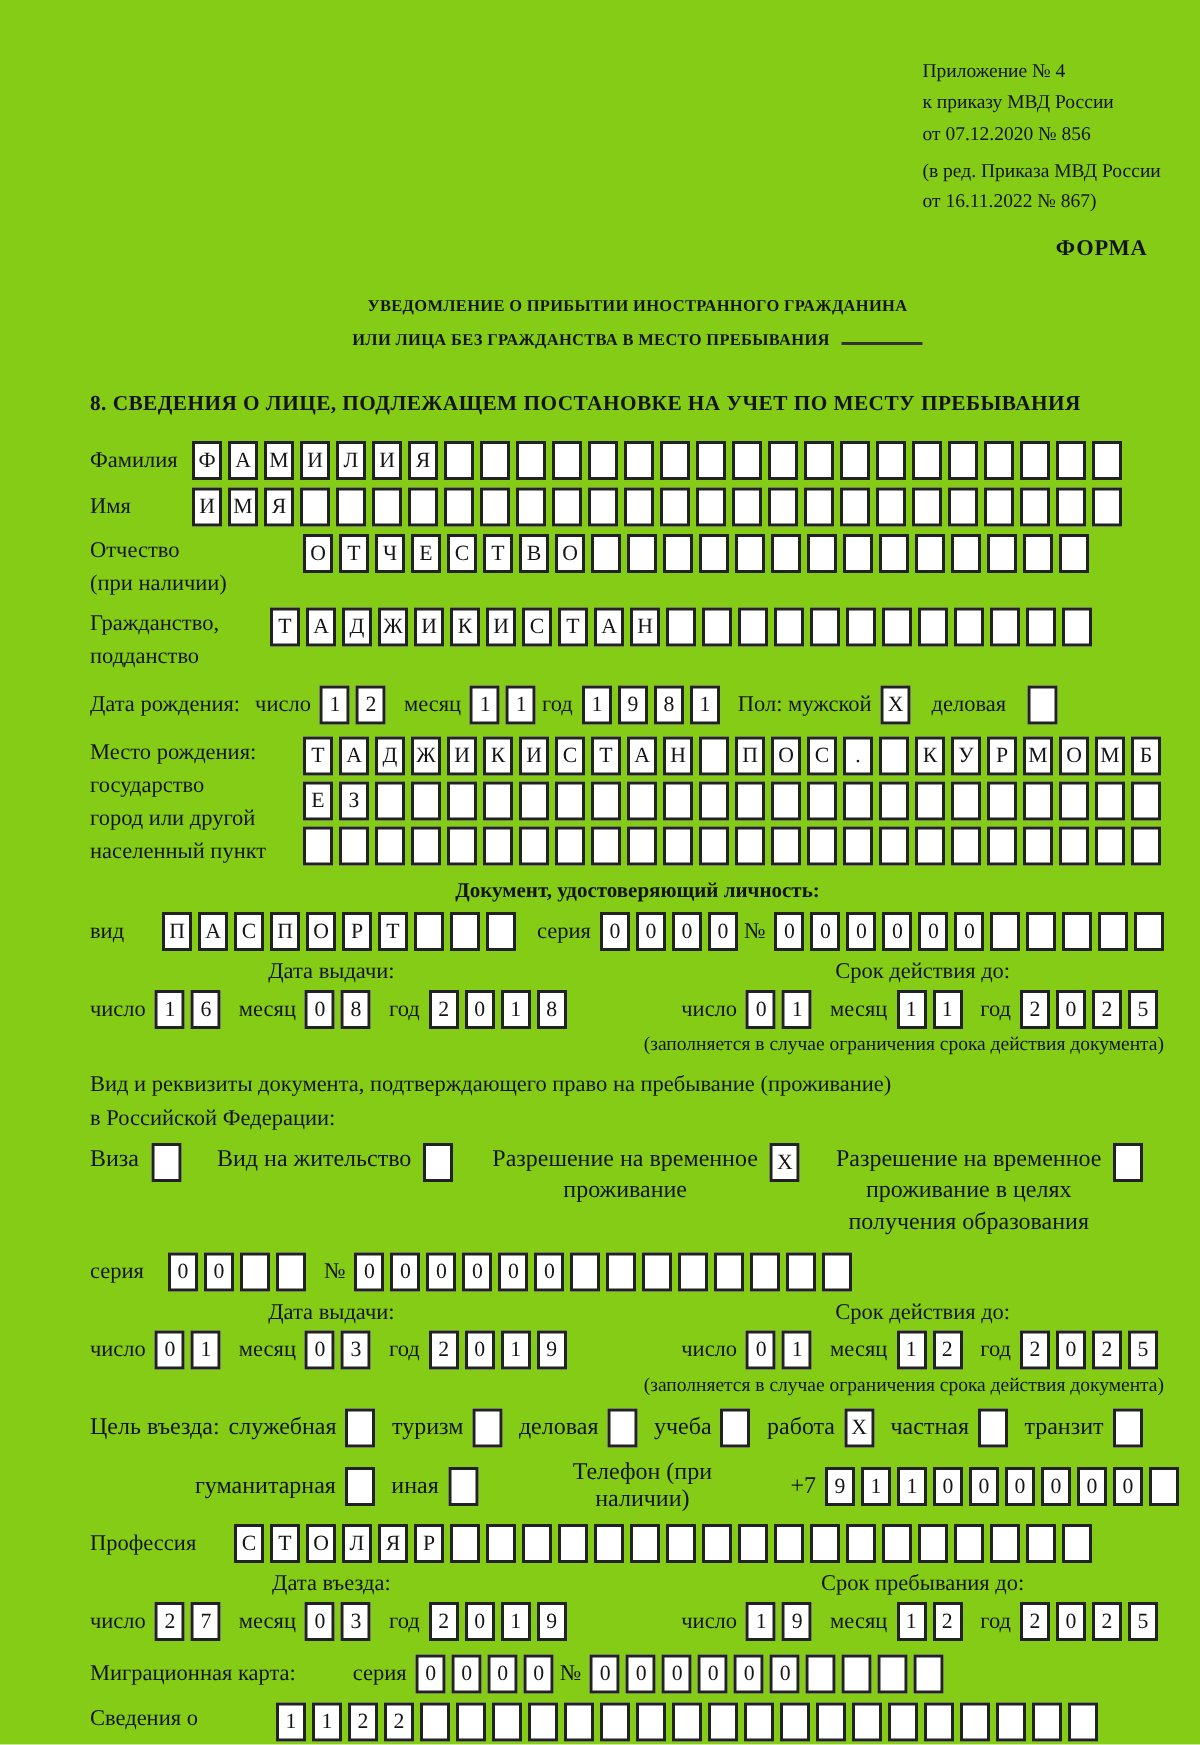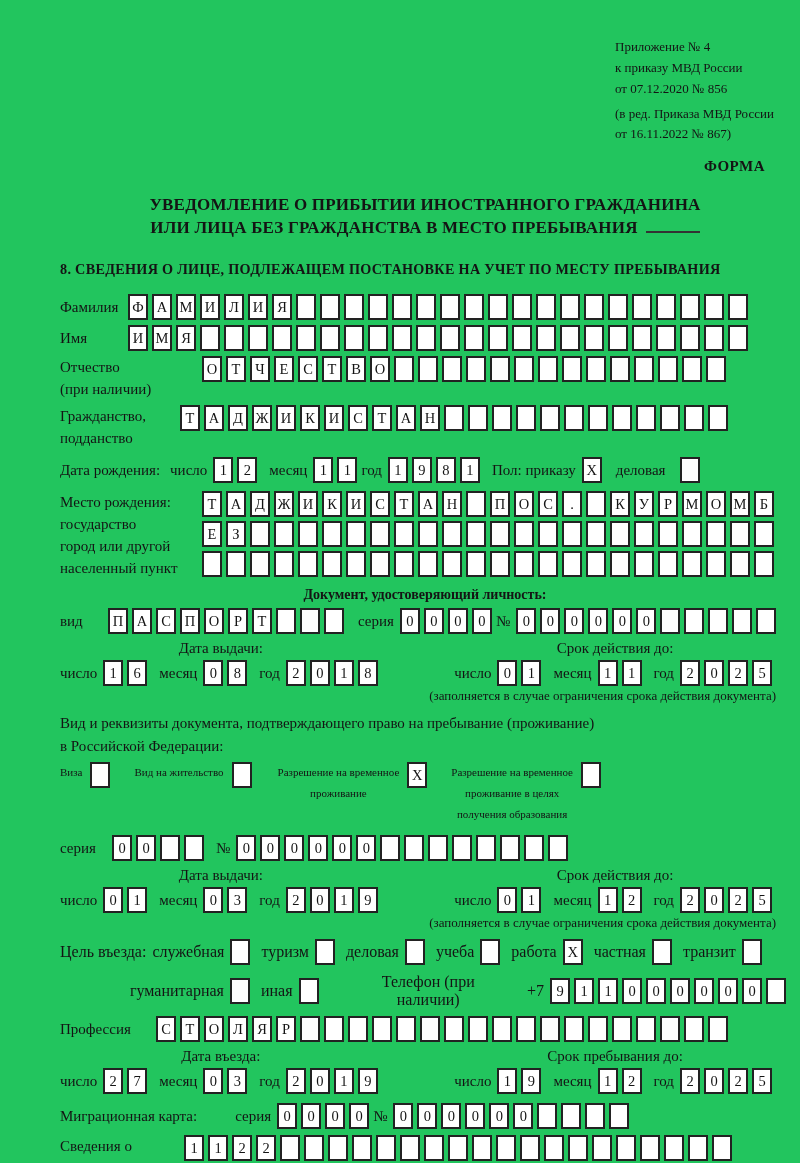--- a/index.html
+++ b/index.html
@@ -1,28 +1,28 @@
 <!DOCTYPE html>
 <html><head>
 <meta charset="utf-8">
 <style>
   * { box-sizing: border-box; }
   html,body { margin:0; padding:0; background:#ffffff; }
   .page {
     width: 800px; height: 1163px; overflow: hidden;
-    background: #22c55e;
+    background: #84cc16;
     font-family: "Liberation Serif", serif;
     color: #141414;
     padding: 36px 10px 0 60px;
     position: relative;
   }
   .appendix { margin-left: 555px; font-size: 13px; line-height: 21px; }
   .amendment { margin-left: 555px; font-size: 13px; line-height: 20px; margin-top: 5px; }
   .forma { text-align: right; padding-right: 25px; font-weight: bold; font-size: 15px; margin-top: 14px; letter-spacing: 0.5px; }
-  .title { text-align: center; font-weight: bold; font-size: 17px; line-height: 23px; margin-top: 18px; letter-spacing: 0.2px; }
+  .title { text-align: center; font-weight: bold; font-size: 11px; line-height: 23px; margin-top: 18px; letter-spacing: 0.2px; }
   .title-underline { display:inline-block; width: 54px; border-bottom: 2px solid #333; height: 14px; margin-left: 8px; }
   .section-title { font-weight: bold; font-size: 14.2px; margin-top: 22px; letter-spacing: 0.3px; }
 
   .frow { display: flex; align-items: center; margin-top: 5px; }
   .frow.top { align-items: flex-start; }
   .lbl { font-size: 15px; flex: 0 0 auto; }
   .lbl2 { font-size: 15px; line-height: 22px; }
   .cellrow { display: flex; flex-wrap: nowrap; }
   .cell {
     flex: 0 0 auto;
@@ -51,21 +51,21 @@
   .dfields { display: flex; align-items: center; }
   .dlbl { font-size: 15px; margin-right: 6px; }
   .gap10 { margin-left: 10px; }
   .gap14 { margin-left: 14px; }
   .gap8 { margin-left: 8px; }
   .note { text-align: right; font-size: 13px; margin-top: 2px; padding-right: 14px; }
 
   .intro { font-size: 15px; line-height: 23px; margin-top: 8px; }
   .opts { display: flex; align-items: flex-start; margin-top: 4px; }
   .opt { display: flex; align-items: flex-start; }
-  .opt .olbl { font-size: 11px; white-space: pre-line; text-align: center; line-height: 21px; }
+  .opt .olbl { font-size: 16px; white-space: pre-line; text-align: center; line-height: 21px; }
   .opt .chk { margin-left: 8px; margin-top: 0; }
 
   .purpose { display: flex; align-items: center; margin-top: 8px; }
   .purpose .plbl { font-size: 16px; margin-right: 6px; }
   .purpose .chk { margin-right: 11px; }
 
   .rep { display: flex; align-items: flex-start; margin-top: 6px; }
 </style>
 </head>
 <body>
@@ -230,21 +230,21 @@
         <span class="cell">1</span>
         <span class="cell">1</span>
       </span>
     <span class="dlbl">год</span>
     <span class="cellrow">
         <span class="cell">1</span>
         <span class="cell">9</span>
         <span class="cell">8</span>
         <span class="cell">1</span>
       </span>
-    <span class="lbl gap8">Пол: приказу</span>
+    <span class="lbl gap8">Пол: мужской</span>
     <span class="chk" style="margin-left:6px;">X</span>
     <span class="lbl gap14">деловая</span>
     <span class="chk gap14"></span>
   </div>
 
   <div class="frow top" style="margin-top:8px;">
     <span class="labels-col w142">
       <div class="lbl2">Место рождения:</div>
       <div class="lbl2">государство</div>
       <div class="lbl2">город или другой</div>

